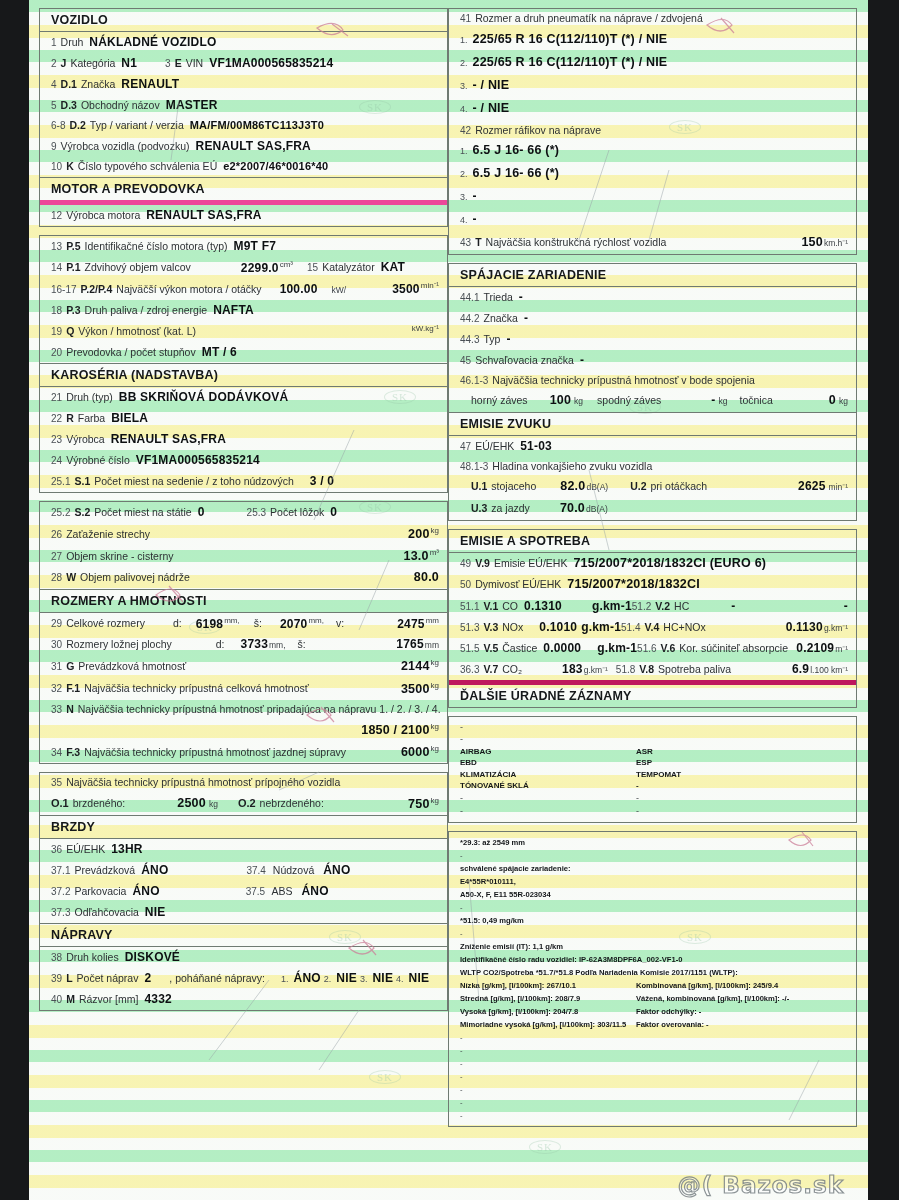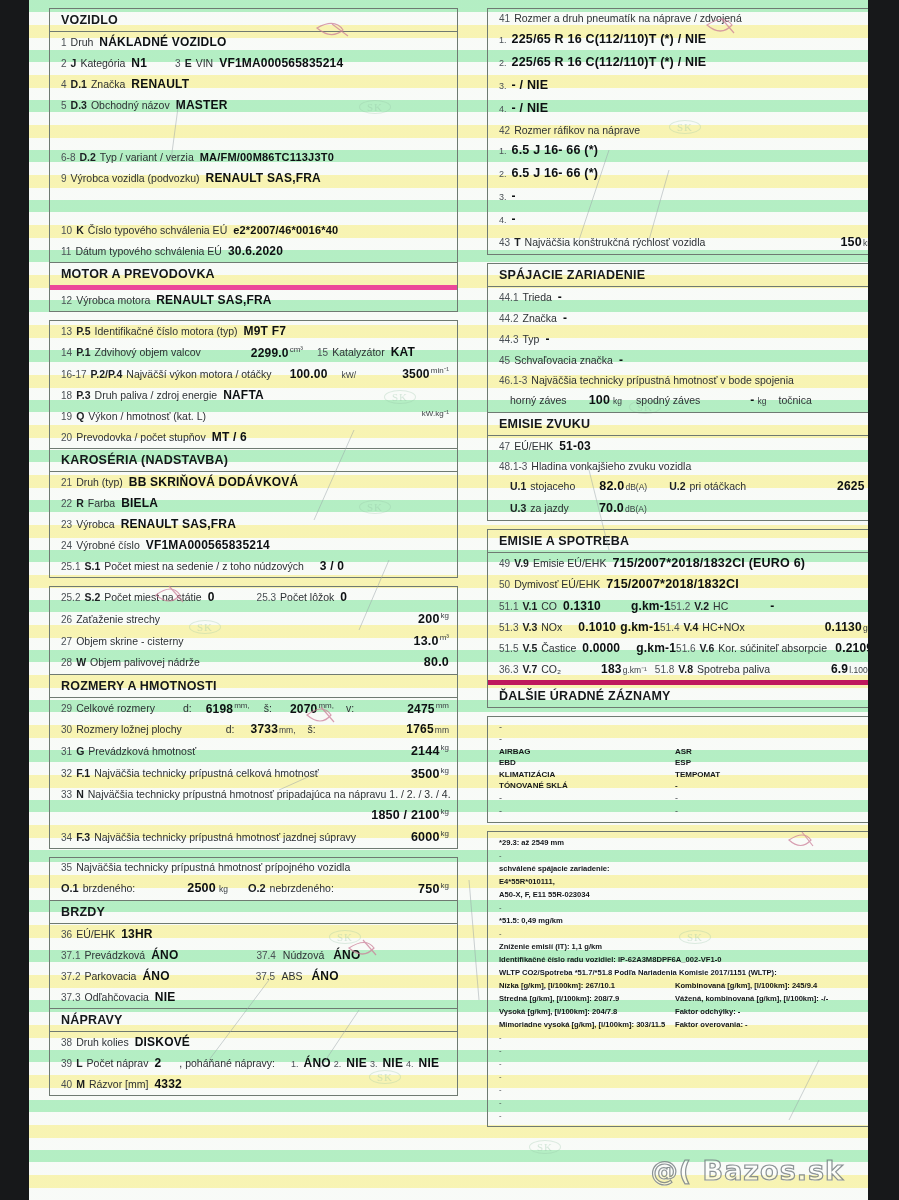--- a/index.html
+++ b/index.html
@@ -59,22 +59,22 @@
     border: 1px solid rgba(150,195,165,0.6);
     border-radius: 50%;
     padding: 0 7px;
   }
   
   .scribble { position: absolute; z-index: 6; pointer-events: none; }
 
   
   .cols {
     position: relative; z-index: 5;
-    display: flex; gap: 29px;
-    padding: 8px 20px;
+    display: flex; gap: 0;
+    padding: 8px 10px;
     height: 100%;
   }
   .col { width: 409px; flex: 0 0 409px; }
 
   
   .block {
     border: 1px solid #6f7a72;
     margin-bottom: 8px;
     background: transparent;
   }
@@ -96,21 +96,21 @@
     color: #2a2d30;
     min-height: 19px;
     line-height: 1.25;
     white-space: nowrap;
   }
   .row.tall { min-height: 23px; }
   .n   { color: #4a5055; margin-right: 4px; font-size: 10px; }
   .code{ font-weight: bold; color: #1b1e21; margin-right: 4px; font-size: 10.5px;}
   .lbl { color: #2d3134; margin-right: 6px; }
   .val { font-weight: bold; color: #0d1012; font-size: 12px; letter-spacing: .2px; }
-  .val.sm { font-size: 11px; margin-top: 32px; }
+  .val.sm { font-size: 11px; }
   .val.big { font-size: 12.5px; }
   .unit { font-size: 8px; color: #3a3f43; margin-left: 1px; vertical-align: super; }
   .unit.flat { vertical-align: baseline; font-size: 8.5px; }
   .right { margin-left: auto; }
   .sep { display:inline-block; width: 14px; }
 
   
   .idx { font-size: 9px; color: #4a5055; margin-right: 5px; }
 
   
@@ -128,24 +128,24 @@
   .note-2col > :first-child { width: 176px; flex: 0 0 176px; }
 
   
   .eq-row { display: flex; padding: 0px 8px 0px 11px; font-size: 8px;
             font-weight: bold; color: #15181a; min-height: 11.5px; line-height: 1.4;}
   .eq-row > :first-child { width: 176px; flex: 0 0 176px; }
   .eq-row.dash { color: #454a4e; font-weight: normal; font-size: 9px; }
 
   
   .wm {
-    position: absolute; right: 24px; bottom: 14px;
+    position: absolute; right: 24px; bottom: 2px;
     z-index: 30;
     font-family: "DejaVu Sans", sans-serif;
-    font-size: 27px; font-weight: bold;
+    font-size: 23px; font-weight: bold;
     letter-spacing: 1px;
     color: rgba(255,255,255,0.0);
     -webkit-text-stroke: 1.2px rgba(120,128,132,0.85);
     text-shadow: 0 1px 0 rgba(255,255,255,.5);
     white-space: nowrap;
     margin-top: 44px;
   }
 </style>
 </head>
 <body>
@@ -243,25 +243,20 @@
         <div class="row">
           <span class="n">9</span>
           <span class="lbl">Výrobca vozidla (podvozku)</span>
           <span class="val">RENAULT SAS,FRA</span>
         </div>
         <div class="row">
           <span class="n">10</span>
           <span class="code">K</span>
           <span class="lbl">Číslo typového schválenia EÚ</span>
           <span class="val sm">e2*2007/46*0016*40</span>
-        </div>
-        <div class="row">
-          <span class="n">11</span>
-          <span class="lbl">Dátum typového schválenia EÚ</span>
-          <span class="val">30.6.2020</span>
         </div>
         <div class="hdr" style="border-top:1px solid #6f7a72;border-bottom:5px solid #ec4899;">MOTOR A PREVODOVKA</div>
         <div class="row">
           <span class="n">12</span>
           <span class="lbl">Výrobca motora</span>
           <span class="val">RENAULT SAS,FRA</span>
         </div>
       </div>
 
       <div class="block">

